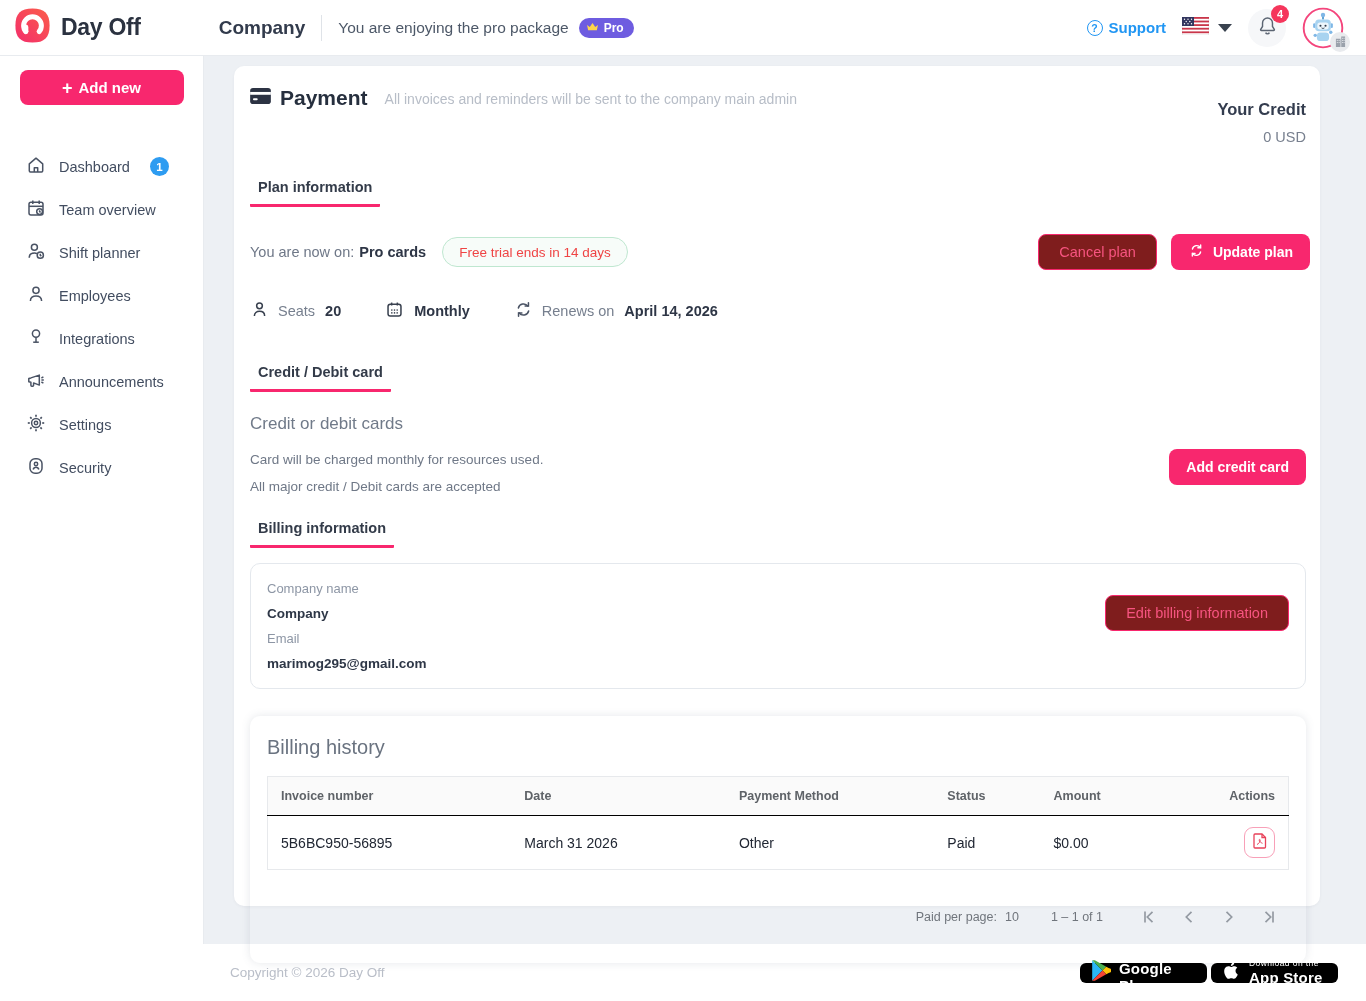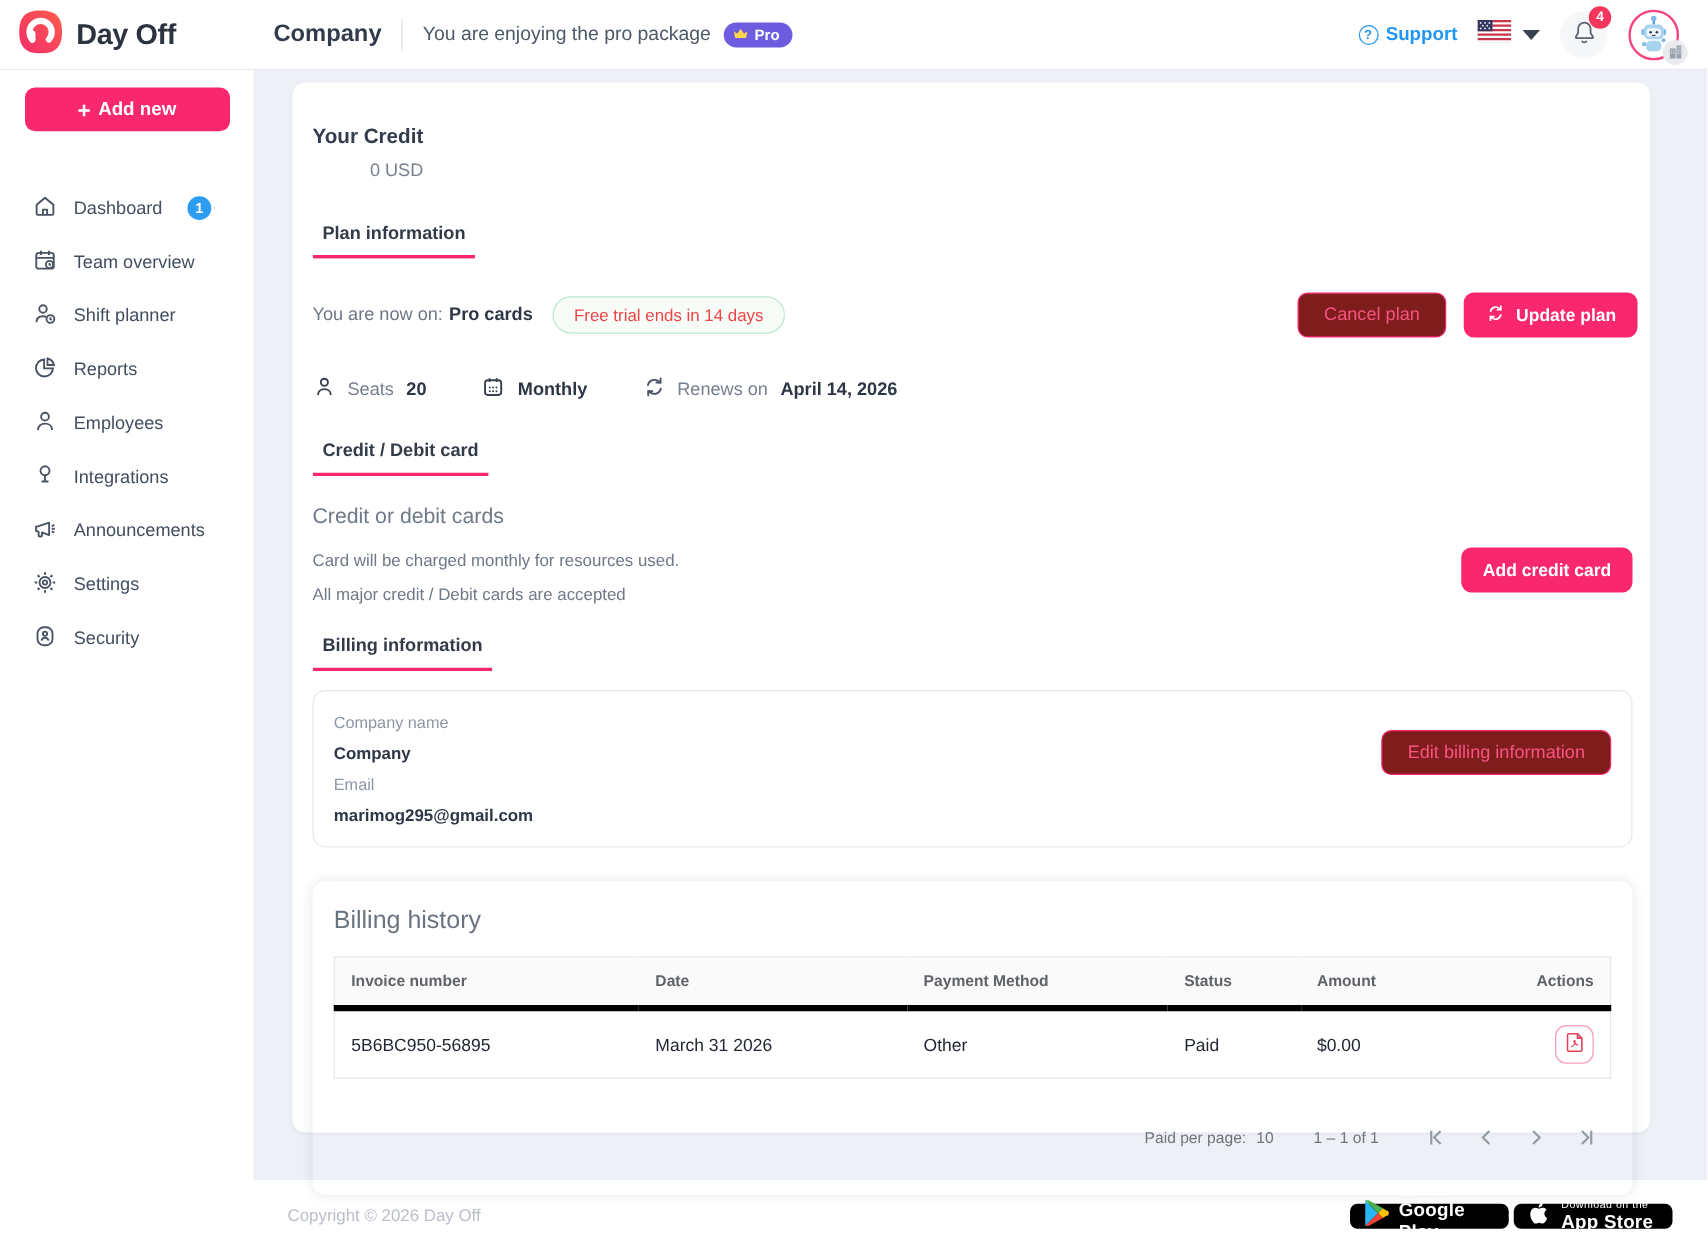--- a/index.html
+++ b/index.html
@@ -42,21 +42,21 @@
   .title-group { display:flex; align-items:baseline; gap:17px; }
   .page-title-row { display:flex; align-items:center; gap:9px; }
   .page-title { font-size:21px; font-weight:600; color:#262f3e; }
   .page-subtitle { font-size:14px; color:#b7bdc7; }
   .credit-block { text-align:right; padding-top:14px; }
   .credit-title { font-size:16.5px; font-weight:700; color:#333c4e; }
   .credit-value { font-size:14.5px; color:#78808f; margin-top:10px; }
 
   .tab { display:inline-block; margin-left:16px; font-size:14.5px; font-weight:700; color:#333b49; padding:0 8px 9px 8px; border-bottom:3px solid #f8276e; border-radius:1px; cursor:pointer; }
   .tab-plan { margin-top:34px; }
-  .tab-card { margin-top:30px; }
+  .tab-card { margin-top:42px; }
   .tab-billing { margin-top:26px; }
 
   .plan-row { display:flex; align-items:center; justify-content:space-between; padding:0 10px 0 16px; margin-top:27px; }
   .plan-left { display:flex; align-items:center; font-size:14.5px; color:#6e7787; }
   .bold-val { font-weight:700; color:#2e3646; }
   .plan-name { margin-left:5px; font-size:14.5px; }
   .trial-pill { margin-left:16px; height:30px; display:flex; align-items:center; padding:0 16px; border:1px solid #bfe7d0; background:#f7fcf9; border-radius:16px; color:#ef4444; font-size:13.5px; }
   .plan-buttons { display:flex; gap:14px; }
   .btn { height:36px; border-radius:8px; font-size:14px; font-weight:700; cursor:pointer; font-family:inherit; display:inline-flex; align-items:center; justify-content:center; gap:8px; }
   .btn-outline { background:#7f1d1d; border:1px solid #f8276e; color:#f75480; padding:0 20px; font-weight:400; font-size:14.5px; }
@@ -73,21 +73,21 @@
   .billing-box { margin:15px 14px 0 16px; border:1px solid #e4e8ed; border-radius:10px; padding:17px 16px; display:flex; justify-content:space-between; }
   .bill-label { font-size:13px; color:#8d96a5; margin-top:10px; }
   .bill-label:first-child { margin-top:0; }
   .bill-value { font-size:13.5px; font-weight:700; color:#2e3747; margin-top:10px; }
   .billing-box .btn-outline { align-self:flex-start; margin-top:14px; }
 
   .history-card { margin:27px 14px 0 16px; border-radius:10px; box-shadow:0 0 9px rgba(100,110,130,.17); padding:20px 17px 26px; }
   .history-title { font-size:20px; font-weight:400; color:#6a7380; }
   table.history { width:100%; border-collapse:collapse; border:1px solid #e7e9ec; margin-top:17px; }
   table.history th { background:#fafafa; font-size:12.5px; font-weight:700; color:#5f6368; text-align:left; padding:12px 13px; }
-  table.history td { font-size:14px; color:#212733; padding:11px 13px; border-top:5px solid #000000; }
+  table.history td { font-size:14px; color:#212733; padding:11px 13px; border-top:1px solid #000000; }
   th.col-actions, td.col-actions { text-align:right; padding-right:10px; }
   .pdf-btn { display:inline-flex; align-items:center; justify-content:center; width:31px; height:31px; border:1px solid #f8a0b8; border-radius:9px; background:#fff; cursor:pointer; }
   .paginator { display:flex; align-items:center; justify-content:flex-end; margin-top:27px; color:#70757c; font-size:12.5px; gap:0; }
   .ipp-label { margin-right:8px; }
   .ipp-value { cursor:pointer; }
   .range-label { margin:0 26px 0 32px; }
   .pg-btn { width:40px; height:40px; border:none; background:transparent; display:inline-flex; align-items:center; justify-content:center; cursor:pointer; }
 
   
   .footer { height:57px; background:#fff; display:flex; align-items:center; justify-content:space-between; padding:0 28px 0 230px; }
@@ -249,29 +249,20 @@
             <path d="M3.2 16.8 c0-3.2 2.3-4.8 5.2-4.8 1 0 1.9.2 2.6.6"></path>
             <circle cx="14.3" cy="14.2" r="3.1" fill="#fff"></circle>
             <path d="M14.3 12.8 v1.5 l1.1.7"></path>
           </svg>
         </span>
         <span>Shift planner</span>
       </div>
       <div class="side-item">
         <span>
           <svg width="20" height="20" viewBox="0 0 20 20" fill="none" stroke="#4a5364" stroke-width="1.5">
-            <path d="M9.3 3.6 a6.8 6.8 0 1 0 7.1 7.1 h-7.1 z"></path>
-            <path d="M12 2.8 a6.8 6.8 0 0 1 5.2 5.2 h-5.2 z"></path>
-          </svg>
-        </span>
-        <span>Reports</span>
-      </div>
-      <div class="side-item">
-        <span>
-          <svg width="20" height="20" viewBox="0 0 20 20" fill="none" stroke="#4a5364" stroke-width="1.5">
             <circle cx="10" cy="6.3" r="3.1"></circle>
             <path d="M4.4 16.9 c0-3.3 2.5-5 5.6-5 s5.6 1.7 5.6 5"></path>
           </svg>
         </span>
         <span>Employees</span>
       </div>
       <div class="side-item">
         <span>
           <svg width="20" height="20" viewBox="0 0 20 20" fill="none" stroke="#4a5364" stroke-width="1.5">
             <circle cx="10" cy="6.6" r="3.6"></circle>
@@ -320,20 +311,33 @@
         <span>Security</span>
       </div>
     </div>
   </div>
 
   <div class="main-col">
     <div class="content">
       <div class="main-card">
 
         <div class="card-header">
+          <div class="title-group">
+            <div class="page-title-row">
+              <span>
+                <svg width="21" height="16" viewBox="0 0 22 17">
+                    <rect width="22" height="17" rx="3" fill="#2c3343"></rect>
+                    <rect y="4.2" width="22" height="3" fill="#fff"></rect>
+                    <rect x="3" y="11" width="5" height="2" rx="1" fill="#fff"></rect>
+                  </svg>
+              </span>
+              <span class="page-title">Payment</span>
+            </div>
+            <span class="page-subtitle">All invoices and reminders will be sent to the company main admin</span>
+          </div>
           <div class="credit-block">
             <div class="credit-title">Your Credit</div>
             <div class="credit-value">0 USD</div>
           </div>
         </div>
 
         <div><span class="tab tab-plan">Plan information</span></div>
 
         <div class="plan-row">
           <div class="plan-left">

